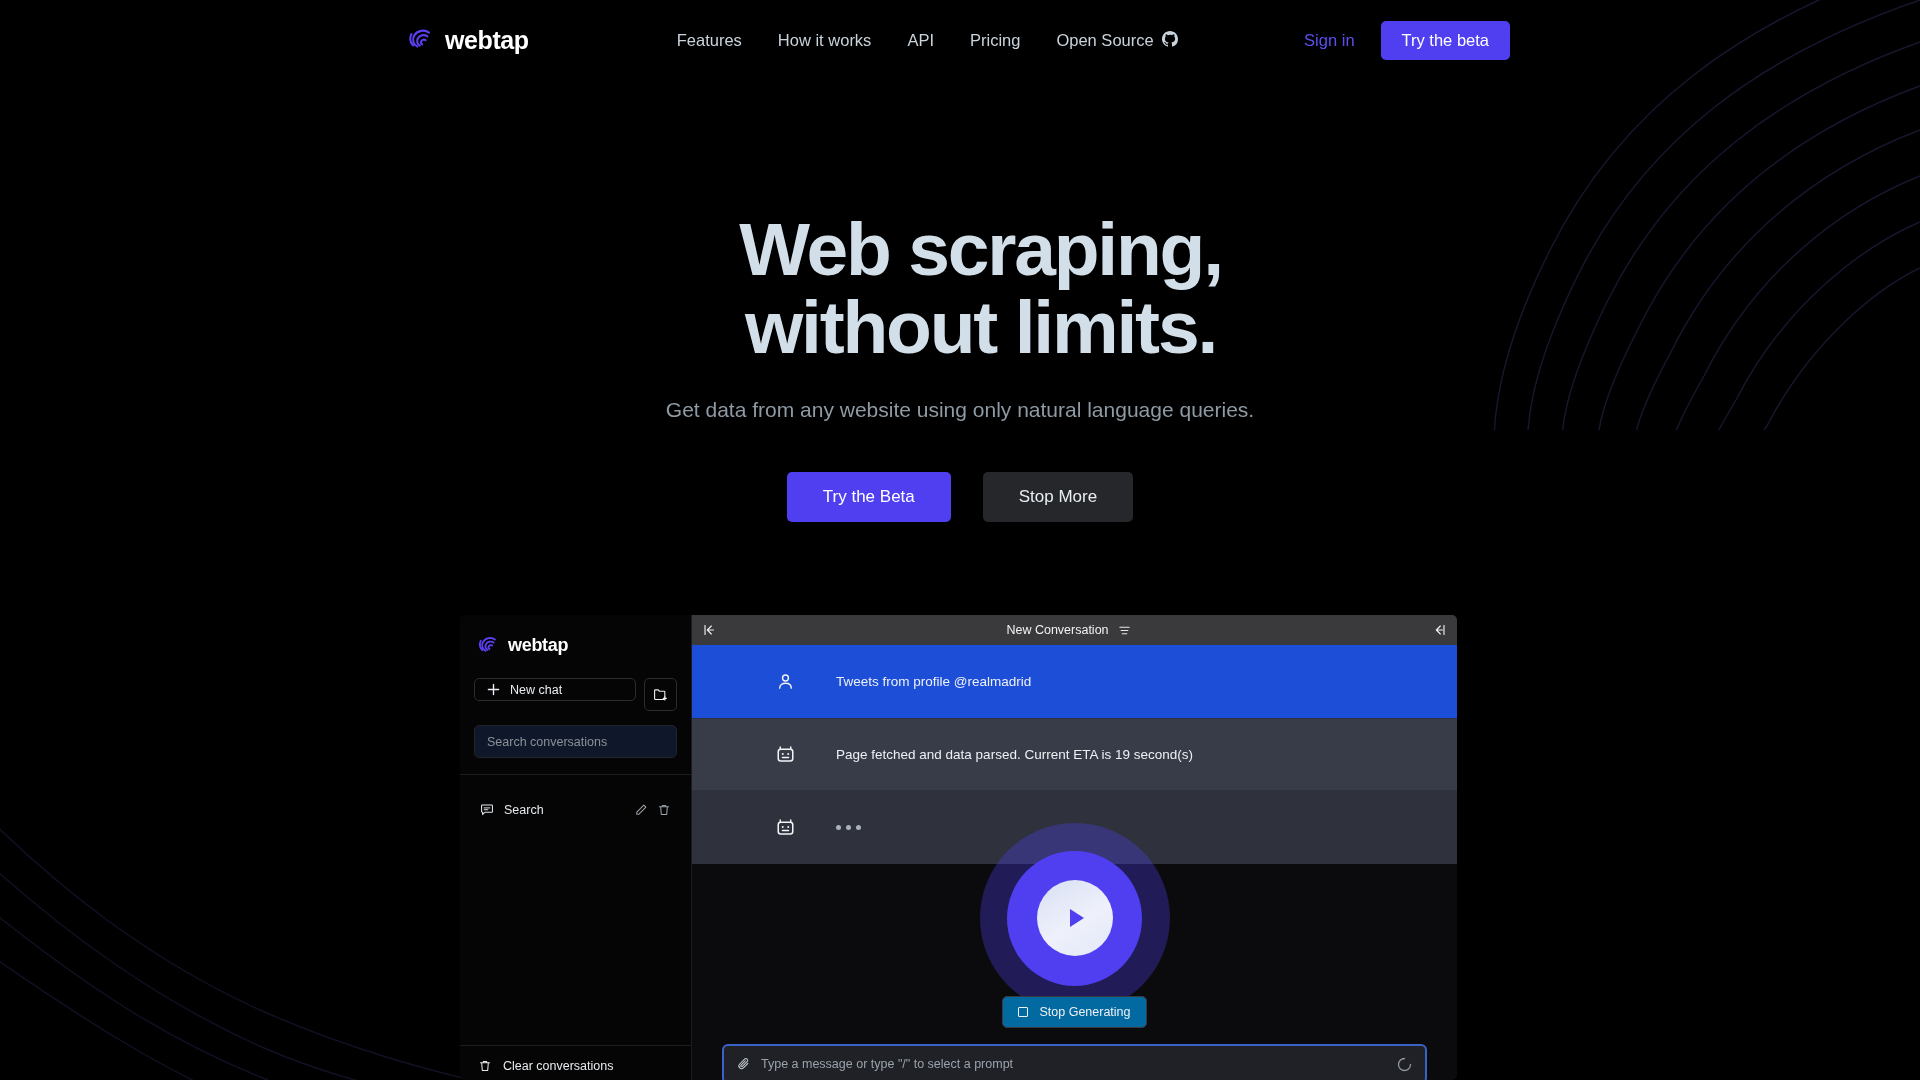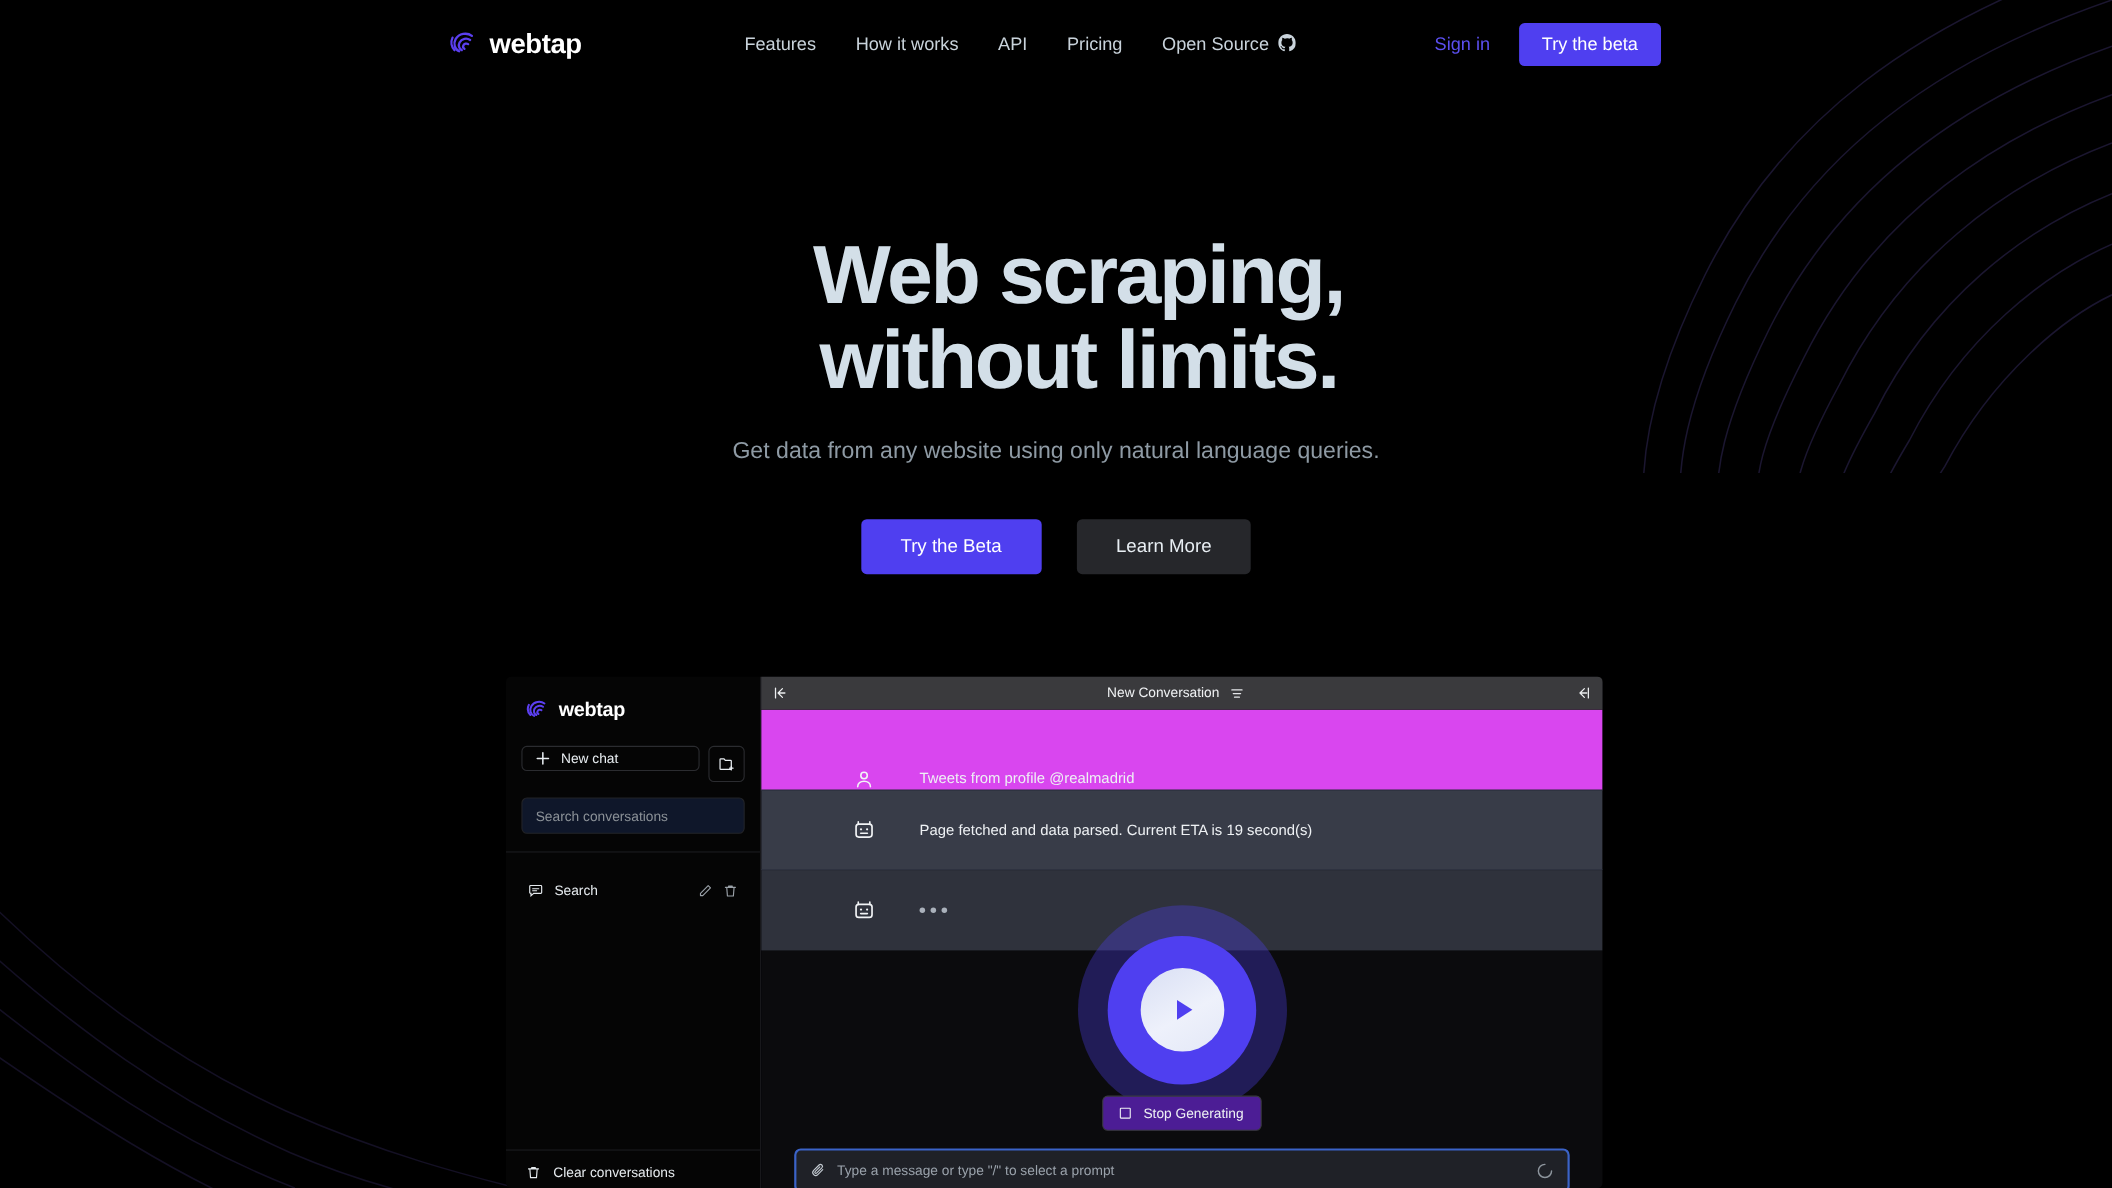--- a/index.html
+++ b/index.html
@@ -121,21 +121,21 @@
   }
   .ch-icon { color:#e5e7ea; display:flex; }
   .ch-side { color:#eceef0; display:flex; align-items:center; z-index:2; }
   .ch-side.right { margin-left:auto; }
 
   .chat-body { flex:1; overflow:hidden; }
   .msg {
     display:flex; align-items:center; gap:0; padding:0 80px;
     min-height:73px;
   }
-  .msg.user { background:#d946ef;align-items:flex-end; }
+  .msg.user { background:#1d4ed8; }
   .msg.bot { background:#383c48; border-top:1px solid #2e3240; border-bottom:1px solid #2e3240; }
   .msg.bot2 { background:#2f323c; }
   .msg-avatar { width:26px; flex:0 0 26px; display:flex; align-items:center; justify-content:center; color:#f2f4f6; }
   .msg-text { margin-left:38px; font-size:13.5px; color:#eef1f4; line-height:1.45; }
   .typing-dots { margin-left:38px; display:flex; gap:5px; }
   .typing-dots i { width:5px; height:5px; border-radius:50%; background:#aab1bb; display:block; }
 
   
   .play-overlay {
     position:absolute; left:50%; top:303px; transform:translate(-50%,-50%);
@@ -158,21 +158,21 @@
   .play-tri {
     width:0; height:0; border-left:14px solid #4f3ff0;
     border-top:9px solid transparent; border-bottom:9px solid transparent;
     margin-left:4px;
   }
 
   
   .stop-wrap { position:absolute; left:0; right:0; bottom:52px; display:flex; justify-content:center; z-index:10; }
   .btn-stop {
     display:flex; align-items:center; gap:11px;
-    background:#4c1d95; border:1px solid #3a3b40; border-radius:5px;
+    background:#0369a1; border:1px solid #3a3b40; border-radius:5px;
     color:#eef1f4; font-size:12.5px; padding:8px 15px; cursor:pointer;
     font-family:inherit;
   }
   .stop-square { width:10px; height:10px; border:1.6px solid #eef1f4; border-radius:1px; display:block; }
 
   
   .composer-wrap { position:absolute; left:0; right:0; bottom:-4px; padding:0 30px; z-index:8; }
   .composer {
     display:flex; align-items:center; gap:10px;
     background:#1f2127; border:2px solid #3b63c7; border-radius:6px;
@@ -252,21 +252,21 @@
 </header>
 
 <section class="hero">
   <h1 class="hero-title">
     <span>Web scraping,</span><br>
     <span>without limits.</span>
   </h1>
   <p class="hero-sub">Get data from any website using only natural language queries.</p>
   <div class="hero-ctas">
     <button class="btn-primary">Try the Beta</button>
-    <button class="btn-secondary">Learn More</button>
+    <button class="btn-secondary">Stop More</button>
   </div>
 </section>
 
 <div class="app-mockup">
 
   <aside class="app-sidebar">
     <div class="sb-brand">
       <svg class="sb-logo" viewBox="0 0 26 26">
         <g fill="none" stroke="#5b3ff0" stroke-width="2.3" stroke-linecap="round">
           <path d="M21,5.6 C16.5,2.2 9.2,3.4 6.2,8.6 C3.9,12.6 5.3,17.8 9.4,19.6"></path>

